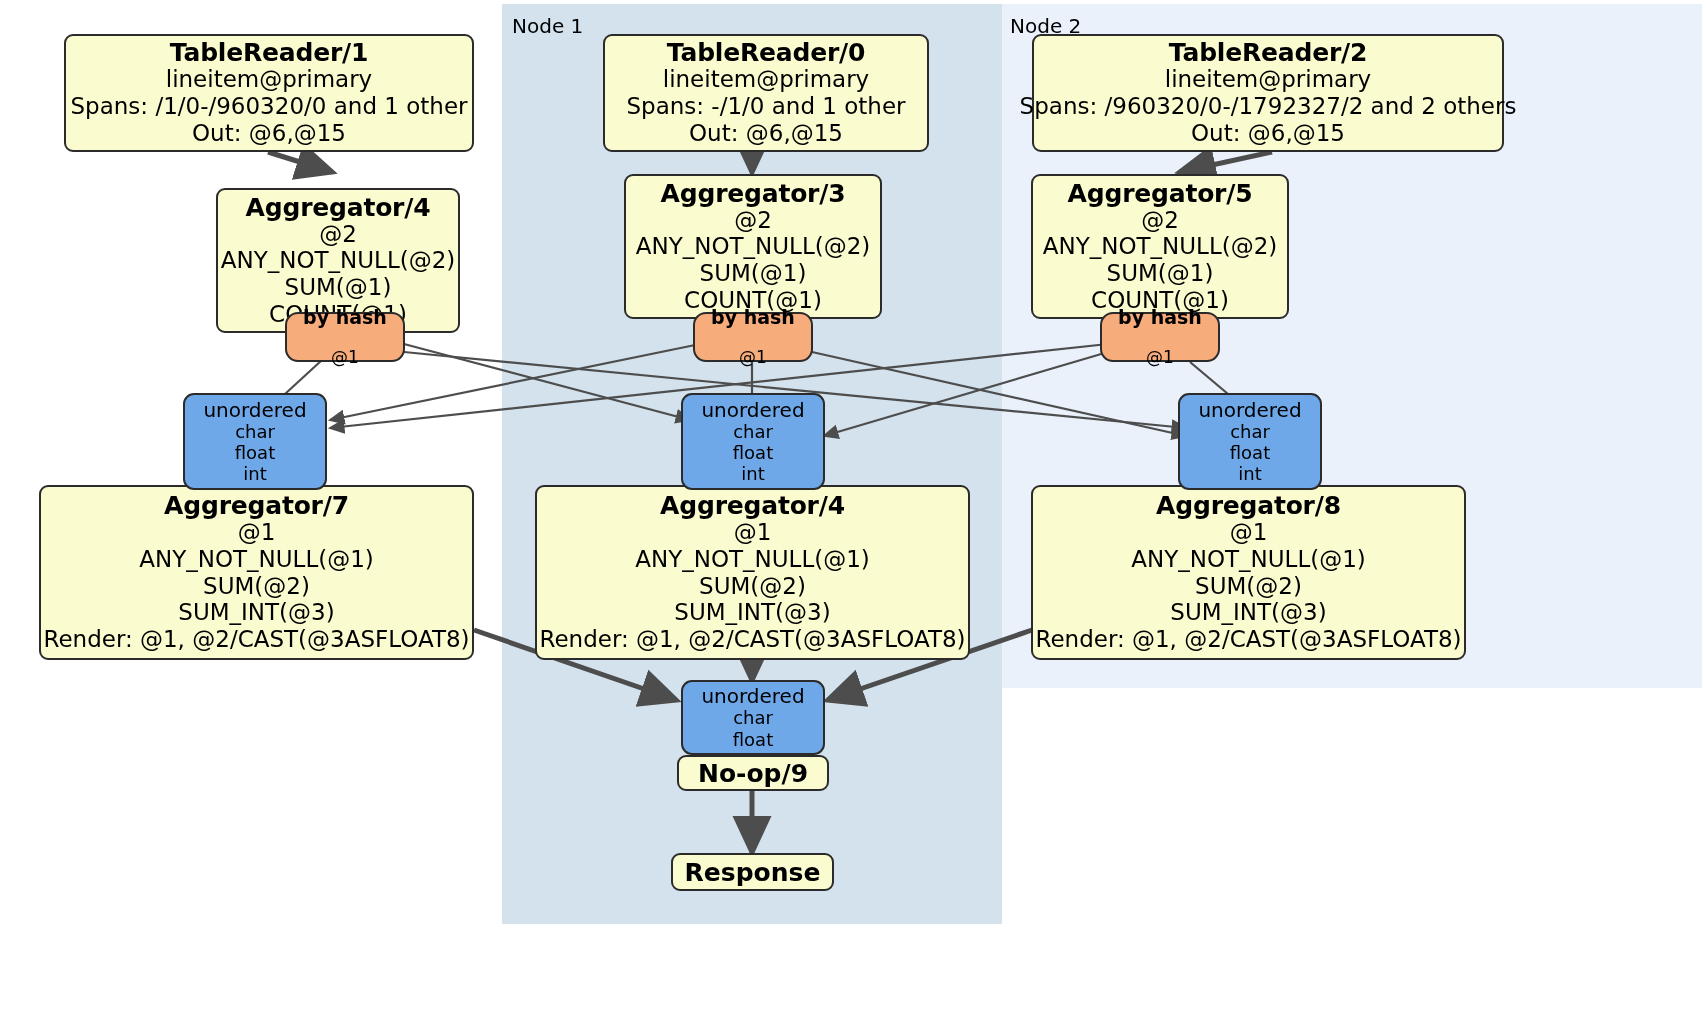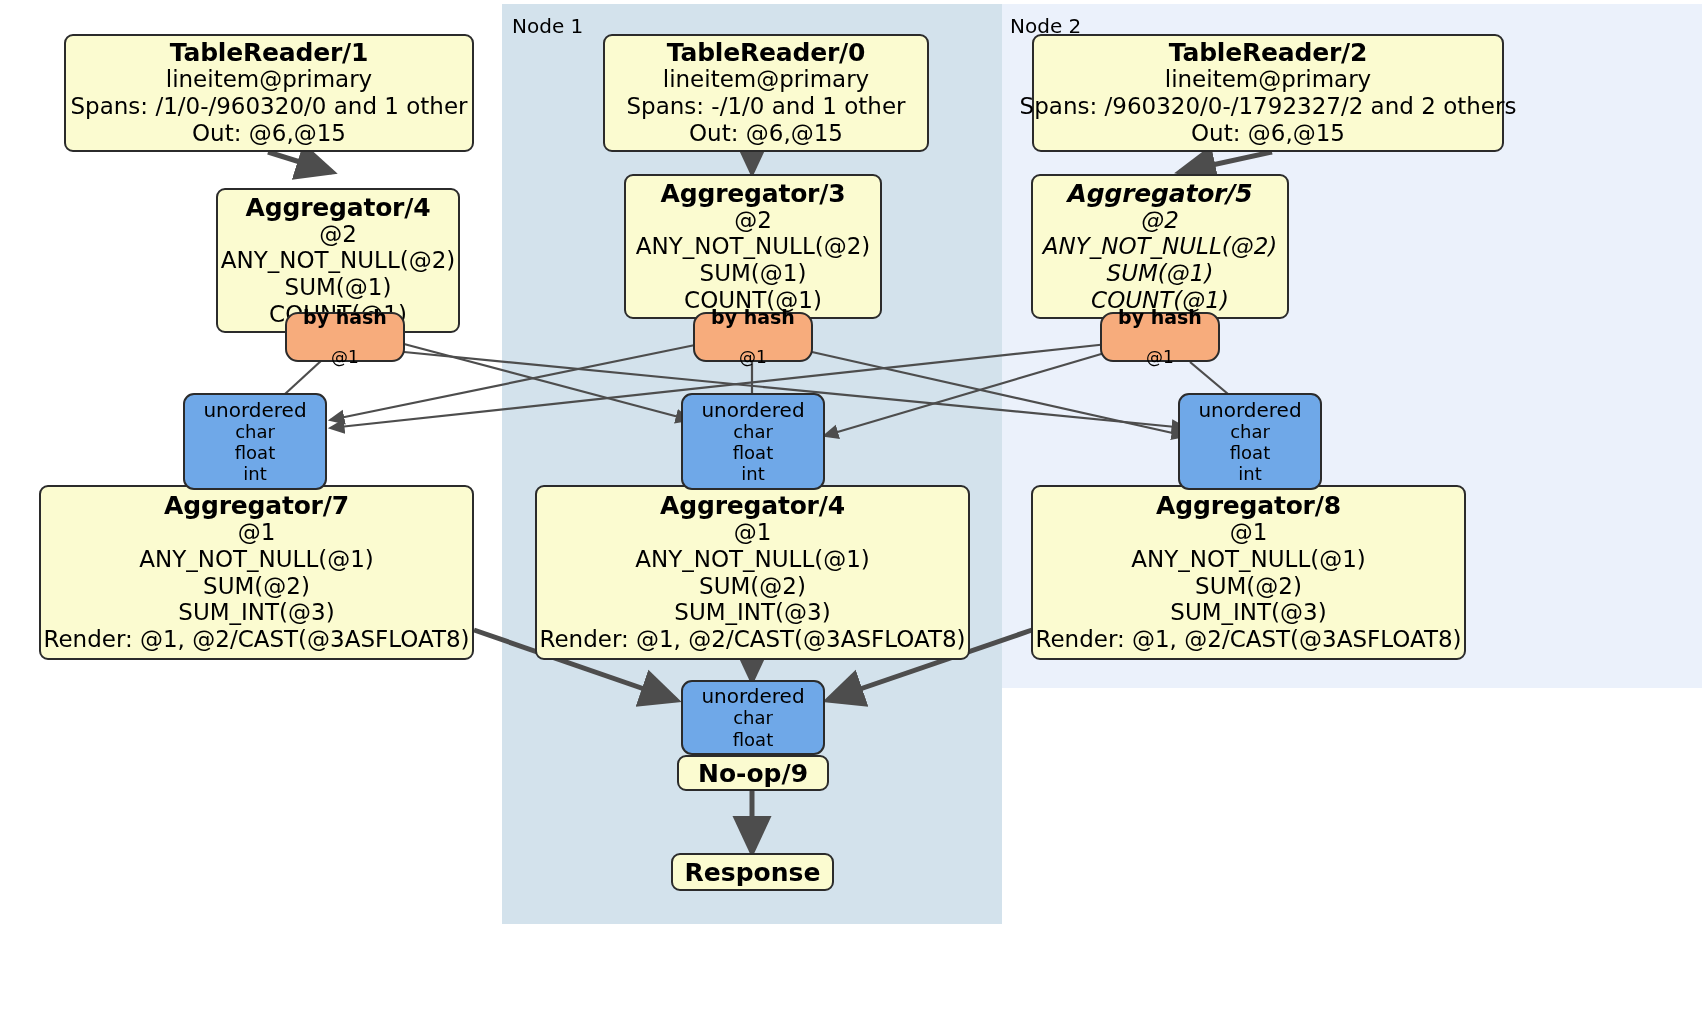--- a/index.html
+++ b/index.html
@@ -109,21 +109,21 @@
   </div>
 
   <div class="node proc" style="left:624px;top:174px;width:258px;height:145px;">
     <div class="title">Aggregator/3</div>
     <div class="sub">@2</div>
     <div class="sub">ANY_NOT_NULL(@2)</div>
     <div class="sub">SUM(@1)</div>
     <div class="sub">COUNT(@1)</div>
   </div>
 
-  <div class="node proc" style="left:1031px;top:174px;width:258px;height:145px;font-style:italic;">
+  <div class="node proc" style="left:1031px;top:174px;width:258px;height:145px;">
     <div class="title">Aggregator/5</div>
     <div class="sub">@2</div>
     <div class="sub">ANY_NOT_NULL(@2)</div>
     <div class="sub">SUM(@1)</div>
     <div class="sub">COUNT(@1)</div>
   </div>
 
   <div class="node router z-top" style="left:285px;top:312px;width:120px;height:50px;">
     <div class="rtitle">by hash</div>
     <div class="rsub">@1</div>

